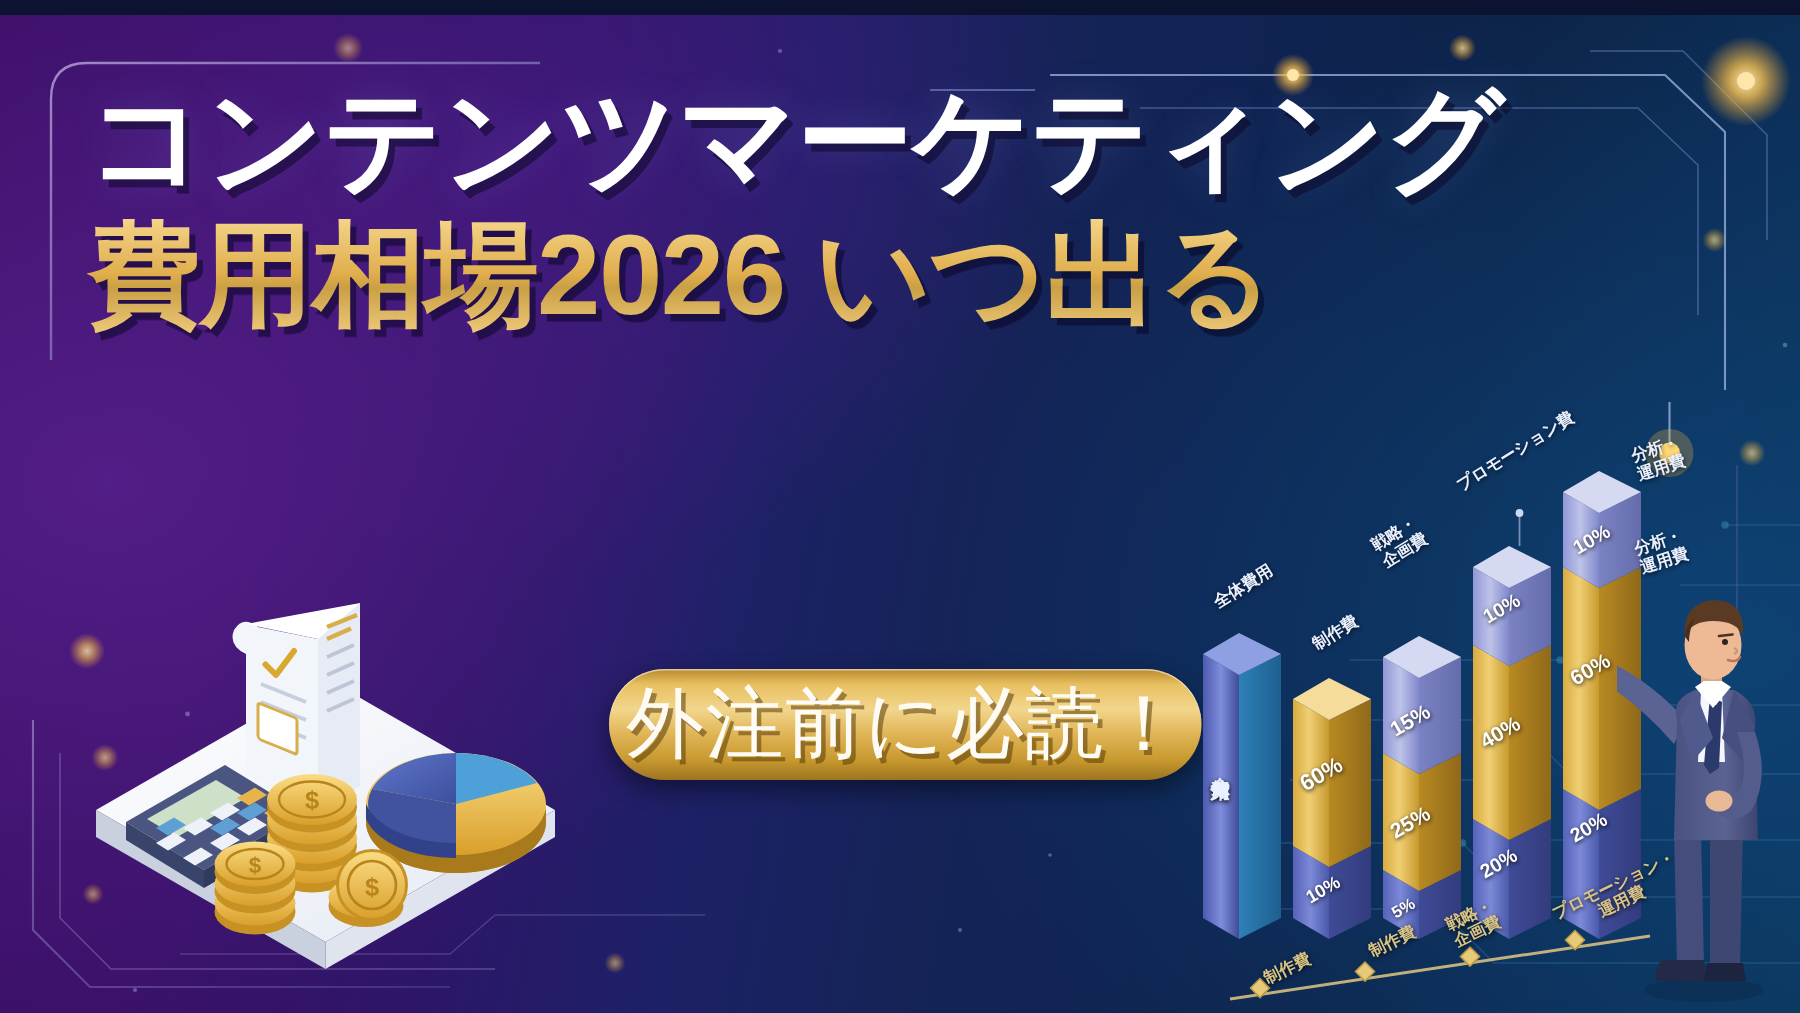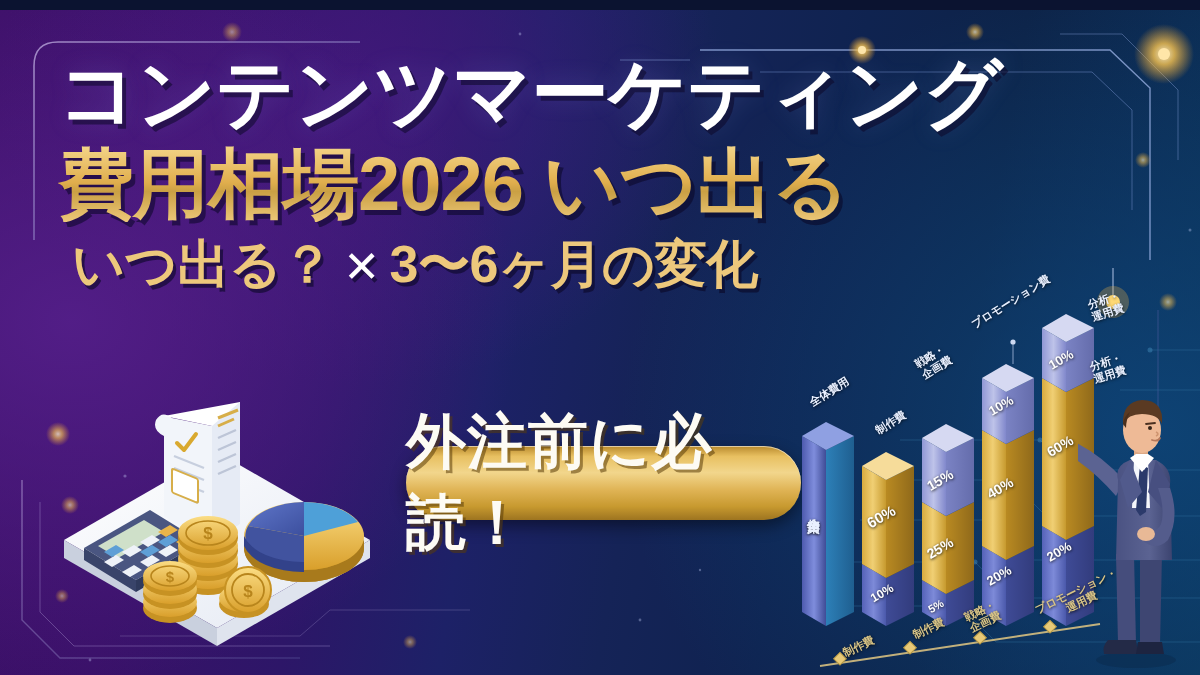--- a/index.html
+++ b/index.html
@@ -43,21 +43,21 @@
   .l3 .x{color:#ffffff;font-size:44px;padding:0 10px;text-shadow:3px 4px 0 rgba(10,6,36,.6);}
 
   
   .badge{
     position:absolute;left:406px;top:436px;width:395px;height:74px;border-radius:40px;
     background:linear-gradient(180deg,#b8892c 0%,#e8c061 14%,#f2d68c 36%,#dfb354 60%,#c7992f 82%,#9d7420 100%);
     box-shadow:0 6px 16px rgba(0,0,0,.45), inset 0 1px 0 rgba(255,255,255,.55);
     display:flex;align-items:center;justify-content:center;
   }
   .badge span{
-    font-size:60px;font-weight:700;color:#fdfbf4;letter-spacing:1px;
+    font-size:52px;font-weight:400;color:#fdfbf4;letter-spacing:1px;
     text-shadow:3px 3px 0 rgba(90,60,10,.55);
   }
 
   
   .iso{position:absolute;left:52px;top:386px;width:330px;height:270px;}
 
   
   .chart{position:absolute;left:800px;top:258px;width:330px;height:400px;}
   .bar-lab{
     position:absolute;color:#e9f0ff;font-size:11px;font-weight:700;line-height:1.15;
@@ -141,23 +141,20 @@
           <circle cx="700" cy="560" r="1.2"></circle>
         <circle cx="1190" cy="220" r="1.5"></circle>
           <circle cx="520" cy="24" r="1.4"></circle>
       </g>
     </svg>
   </div>
 
   <div class="head">
     <div class="l1">コンテンツマーケティング</div>
     <div class="l2">費用相場2026 いつ出る</div>
-    <div class="l3">
-      <span>いつ出る？</span><span class="x">✕</span><span>3〜6ヶ月の変化</span>
-    </div>
   </div>
 
   <div class="badge">
     <span>外注前に必読！</span>
   </div>
 
   <div class="iso">
     <svg width="330" height="270" viewBox="0 0 330 270">
       <defs>
         <linearGradient id="platTop" x1="0" y1="0" x2="1" y2="1">

